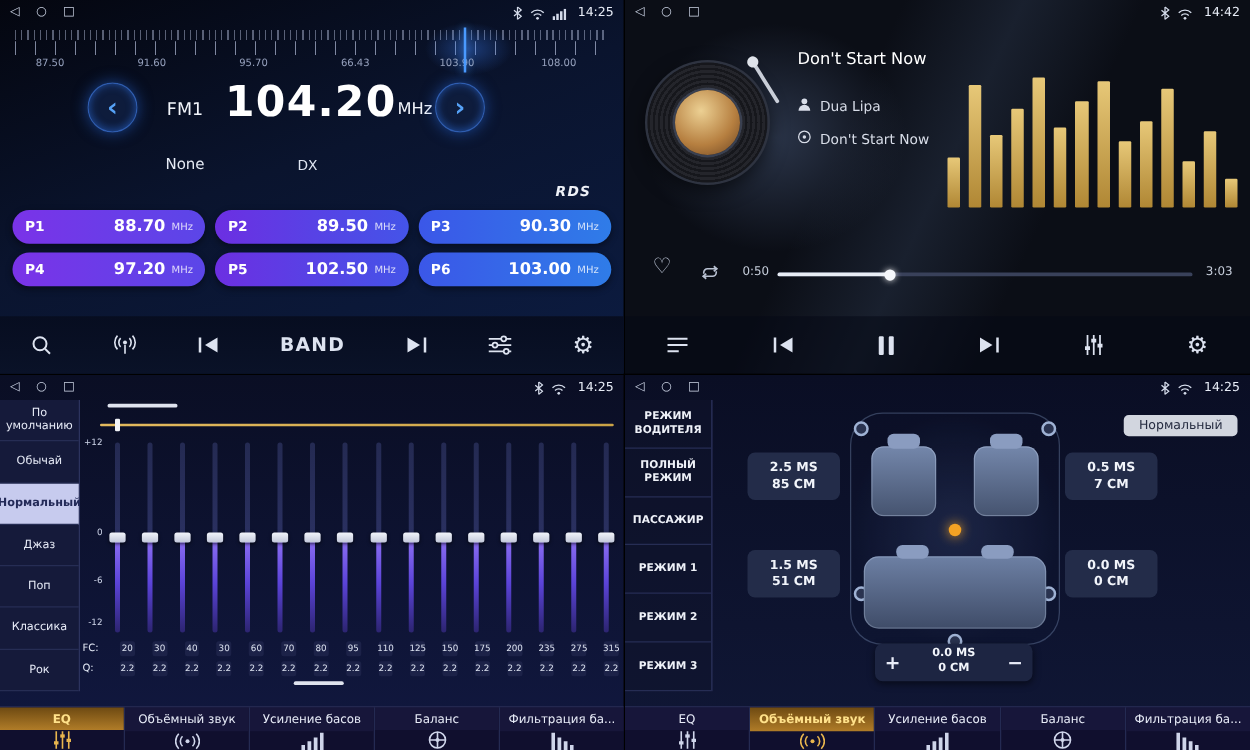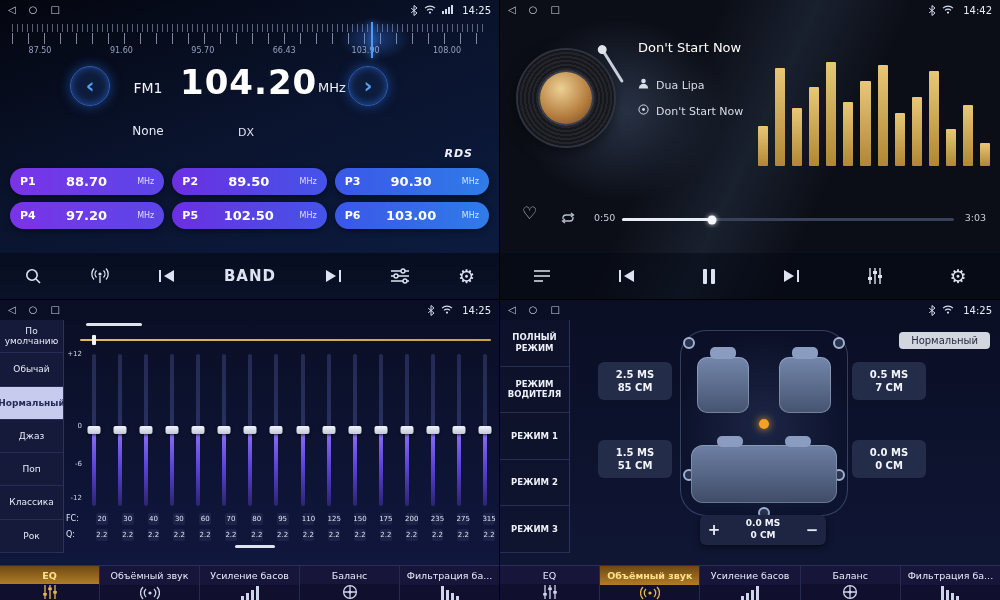--- a/index.html
+++ b/index.html
@@ -8,21 +8,21 @@
   .quad{position:absolute;width:500px;height:300px;overflow:hidden}
   #radio{left:0;top:0;background:linear-gradient(160deg,#04060f 0%,#0a142e 45%,#0c1c42 100%);border-right:1px solid #000;border-bottom:1px solid #000}
   #player{left:500px;top:0;background:radial-gradient(150px 130px at 120px 110px,#2a3448 0%,rgba(20,26,38,0) 70%),linear-gradient(115deg,#0b0e16 35%,#19202e 50%,#0b0e16 65%);border-bottom:1px solid #000}
   #eq{left:0;top:300px;background:linear-gradient(180deg,#0a0e24,#111840);border-right:1px solid #000}
   #surround{left:500px;top:300px;background:linear-gradient(180deg,#0a0e24,#101736)}
 
   
   .statusbar{position:absolute;top:0;left:0;right:0;height:20px;display:flex;align-items:center;justify-content:space-between;padding:0 8px;color:#d4dbea;z-index:6}
   .nav-group{display:flex;gap:13px;align-items:center}
   .nav-btn{font-size:10px;color:#c9d1e2;line-height:1;cursor:pointer}
-  .sys-group{display:flex;gap:6px;align-items:flex-start}
+  .sys-group{display:flex;gap:6px;align-items:flex-end}
   .sys-group svg{display:block;color:#d4dbea}
   .time{font-size:10px;margin-left:3px;color:#e8edf7}
 
   
   .ticks1{position:absolute;left:12px;right:12px;top:24px;height:8px;background:repeating-linear-gradient(90deg,rgba(190,200,230,.45) 0 1px,transparent 1px 5px)}
   .ticks2{position:absolute;left:12px;right:12px;top:33px;height:11px;background:repeating-linear-gradient(90deg,rgba(190,200,230,.65) 0 1px,transparent 1px 16px)}
   .ruler-glow{position:absolute;left:340px;top:18px;width:70px;height:42px;background:radial-gradient(closest-side,rgba(60,130,255,.38),transparent)}
   .scale-labels{position:absolute;left:40px;right:52px;top:46px;height:12px}
   .scale-labels span{position:absolute;transform:translateX(-50%);font-size:8px;color:#96a1bd;white-space:nowrap}
   .scale-labels span:nth-child(1){left:0}.scale-labels span:nth-child(2){left:20%}
@@ -33,21 +33,21 @@
   .arrow-left{left:70px}.arrow-right{left:348px}
   .band-label{position:absolute;left:118px;width:60px;top:80px;text-align:center;font-size:14px;color:#f2f5fb}
   .freq-big{position:absolute;left:180px;width:132px;top:62px;text-align:left;font-size:34px;font-weight:bold;letter-spacing:1px;color:#fff}
   .unit-label{position:absolute;left:318px;top:80px;font-size:13px;color:#f2f5fb}
   .station-none{position:absolute;left:118px;width:60px;top:124px;text-align:center;font-size:12px;color:#e6ebf5}
   .dx-label{position:absolute;left:180px;width:132px;top:126px;text-align:center;font-size:11px;color:#dfe5f2}
   .rds{position:absolute;right:26px;top:147px;font-size:11px;font-weight:bold;font-style:italic;letter-spacing:1px;color:#eef1f8}
   .presets{position:absolute;left:10px;right:10px;top:168px;display:grid;grid-template-columns:repeat(3,1fr);gap:7px 8px}
   .preset{height:27px;border-radius:14px;display:flex;align-items:center;padding:0 10px;gap:5px;color:#fff;cursor:pointer;box-shadow:0 2px 6px rgba(0,0,0,.45)}
   .preset .pid{font-size:11px;font-weight:bold}
-  .preset .pfreq{flex:1;text-align:center;font-size:13px;font-weight:bold}
+  .preset .pfreq{flex:1;text-align:right;font-size:13px;font-weight:bold}
   .preset .punit{font-size:8px;opacity:.8}
   .preset.c0{background:linear-gradient(90deg,#7a33e8,#5b46e8)}
   .preset.c1{background:linear-gradient(90deg,#6c2fe2,#4454e8)}
   .preset.c2{background:linear-gradient(90deg,#3b57e8,#2f7ce8)}
 
   .toolbar{position:absolute;left:0;right:0;bottom:0;height:46px;display:flex;align-items:center;justify-content:space-around;color:#dde3f0}
   #radio .toolbar{background:linear-gradient(180deg,#070d20,#0a1228)}
   #player .toolbar{background:rgba(5,9,22,.55)}
   .toolbar svg{display:block;cursor:pointer}
   .band-text{font-size:15px;font-weight:bold;letter-spacing:1px;cursor:pointer}
@@ -598,22 +598,23 @@
               <path d="M1 3.2 A7 7 0 0 1 11 3.2"></path>
               <path d="M3 5.4 A4.2 4.2 0 0 1 9 5.4"></path>
               <circle cx="6" cy="7.6" r="1.1" fill="currentColor" stroke="none"></circle>
             </svg>
           </span>
         <span class="time">14:25</span>
       </div>
     </div>
 
     <div class="sidebar" id="surround-modes">
+        <div class="mode-item">РЕЖИМ ВОДИТЕЛЯ</div>
         <div class="mode-item">ПОЛНЫЙ РЕЖИМ</div>
-        <div class="mode-item">РЕЖИМ ВОДИТЕЛЯ</div>
+        <div class="mode-item">ПАССАЖИР</div>
         <div class="mode-item">РЕЖИМ 1</div>
         <div class="mode-item">РЕЖИМ 2</div>
         <div class="mode-item">РЕЖИМ 3</div>
       </div>
 
     <div class="profile-btn">Нормальный</div>
 
     <div class="car">
       <div class="speaker tl"></div>
       <div class="speaker tr"></div>

